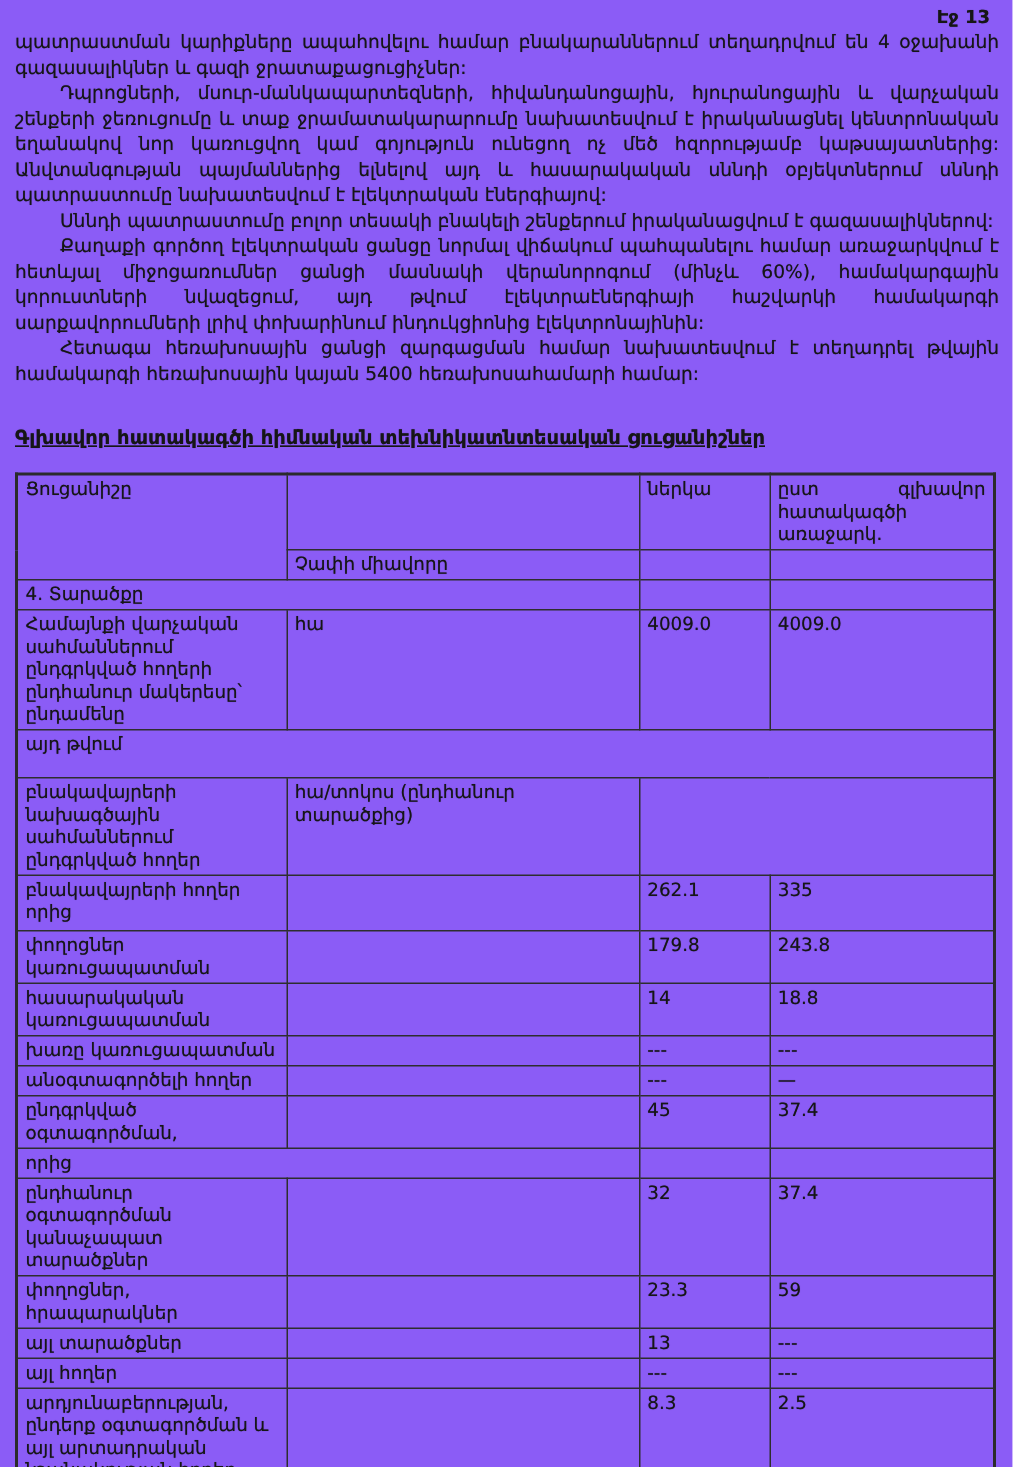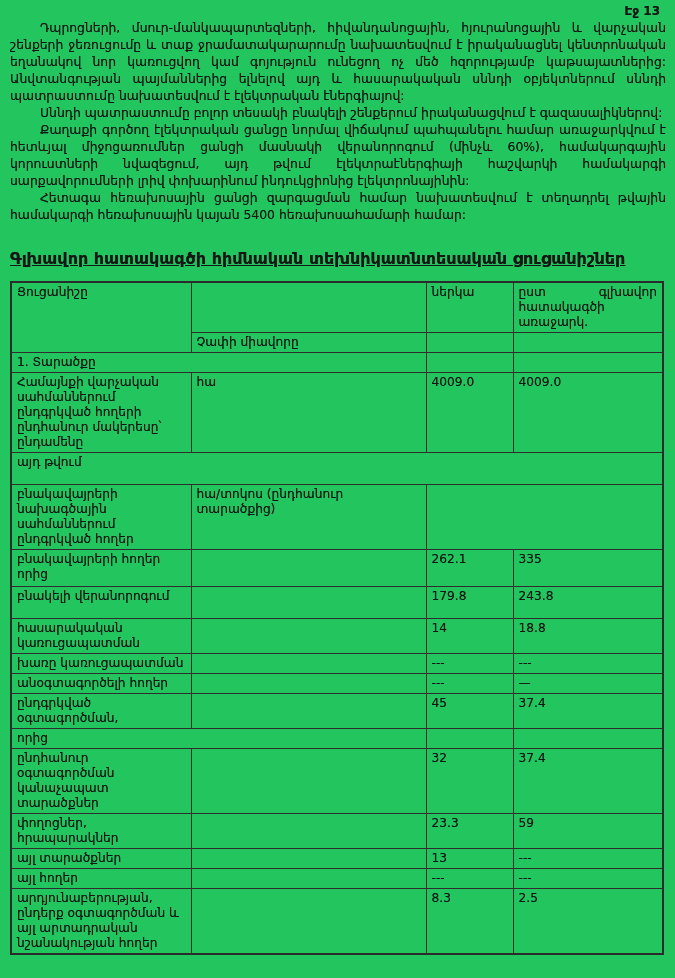--- a/index.html
+++ b/index.html
@@ -2,21 +2,21 @@
 <html lang="hy"><head>
 <meta charset="utf-8">
 <style>
   html, body { margin:0; padding:0; background:#ffffff; }
   .page {
     position: relative;
     width: 675px;
     height: 978px;
     box-sizing: border-box;
     padding: 3px 9px 16px 10px;
-    background: #22c55e;
+    background: #8b5cf6;
     color: #161616;
     font-family: "DejaVu Sans", "Liberation Sans", sans-serif;
     font-size: 12.4px;
     line-height: 17px;
     overflow: hidden;
     text-shadow: 0 0 0.5px rgba(10,10,10,0.6);
   }
   .pagenum {
     text-align: right;
     font-weight: bold;
@@ -26,21 +26,21 @@
   }
   .body-text p {
     margin: 0;
     text-align: justify;
     text-indent: 30px;
   }
   .body-text p.noindent { text-indent: 0; }
   .table-title {
     font-weight: bold;
     text-decoration: underline;
-    font-size: 16px;
+    font-size: 13px;
     margin: 27px 0 0 0;
   }
   table.main {
     border-collapse: collapse;
     table-layout: fixed;
     width: 652px;
     margin-top: 14px;
     border: 2px solid #2b2b2b;
   }
   table.main th, table.main td {
@@ -63,20 +63,21 @@
   th.c-prophead { text-align: justify; text-align-last: justify; }
 </style>
 </head>
 <body>
 
 <div class="page">
 
   <div class="pagenum">Էջ 13</div>
 
   <div class="body-text">
+    <p class="noindent">պատրաստման կարիքները ապահովելու համար բնակարաններում տեղադրվում են 4 օջախանի գազասալիկներ և գազի ջրատաքացուցիչներ:</p>
     <p>Դպրոցների, մսուր-մանկապարտեզների, հիվանդանոցային, հյուրանոցային և վարչական շենքերի ջեռուցումը և տաք ջրամատակարարումը նախատեսվում է իրականացնել կենտրոնական եղանակով նոր կառուցվող կամ գոյություն ունեցող ոչ մեծ հզորությամբ կաթսայատներից: Անվտանգության պայմաններից ելնելով այդ և հասարակական սննդի օբյեկտներում սննդի պատրաստումը նախատեսվում է էլեկտրական էներգիայով:</p>
     <p>Սննդի պատրաստումը բոլոր տեսակի բնակելի շենքերում իրականացվում է գազասալիկներով:</p>
     <p>Քաղաքի գործող էլեկտրական ցանցը նորմալ վիճակում պահպանելու համար առաջարկվում է հետևյալ միջոցառումներ ցանցի մասնակի վերանորոգում (մինչև 60%), համակարգային կորուստների նվազեցում, այդ թվում էլեկտրաէներգիայի հաշվարկի համակարգի սարքավորումների լրիվ փոխարինում ինդուկցիոնից էլեկտրոնայինին:</p>
     <p>Հետագա հեռախոսային ցանցի զարգացման համար նախատեսվում է տեղադրել թվային համակարգի հեռախոսային կայան 5400 հեռախոսահամարի համար:</p>
   </div>
 
   <div class="table-title">Գլխավոր հատակագծի հիմնական տեխնիկատնտեսական ցուցանիշներ</div>
 
   <table class="main">
     <colgroup>
@@ -95,21 +96,21 @@
 առաջարկ.</th>
       </tr>
       <tr class="hdr2">
         <th>Չափի միավորը</th>
         <th></th>
         <th></th>
       </tr>
     </thead>
     <tbody>
         <tr style="height: 17px;">
-          <td class="c-label c-section" colspan="2">1. Տարածքը</td>
+          <td class="c-label c-section" colspan="2">4. Տարածքը</td>
           <td class="c-val"></td>
           <td class="c-val"></td>
         </tr>
         <tr style="height: 73px;">
           <td class="c-label">Համայնքի վարչական սահմաններում ընդգրկված հողերի ընդհանուր մակերեսը՝ ընդամենը</td>
           <td class="c-unit">հա</td>
           <td class="c-val mid">4009.0</td>
           <td class="c-val mid">4009.0</td>
         </tr>
         <tr style="height: 32px;">
@@ -121,21 +122,21 @@
           <td class="c-val" colspan="2"></td>
         </tr>
         <tr style="height: 37px;">
           <td class="c-label">բնակավայրերի հողեր
 որից</td>
           <td class="c-unit"></td>
           <td class="c-val">262.1</td>
           <td class="c-val">335</td>
         </tr>
         <tr style="height: 32px;">
-          <td class="c-label">բնակելի վերանորոգում</td>
+          <td class="c-label">փողոցներ կառուցապատման</td>
           <td class="c-unit"></td>
           <td class="c-val">179.8</td>
           <td class="c-val">243.8</td>
         </tr>
         <tr style="height: 35px;">
           <td class="c-label">հասարակական կառուցապատման</td>
           <td class="c-unit"></td>
           <td class="c-val">14</td>
           <td class="c-val">18.8</td>
         </tr>

